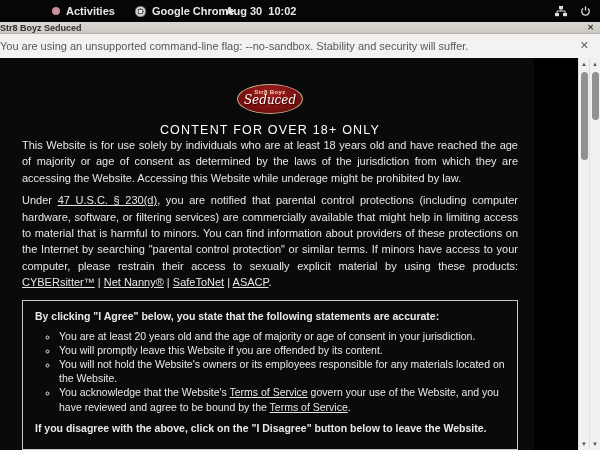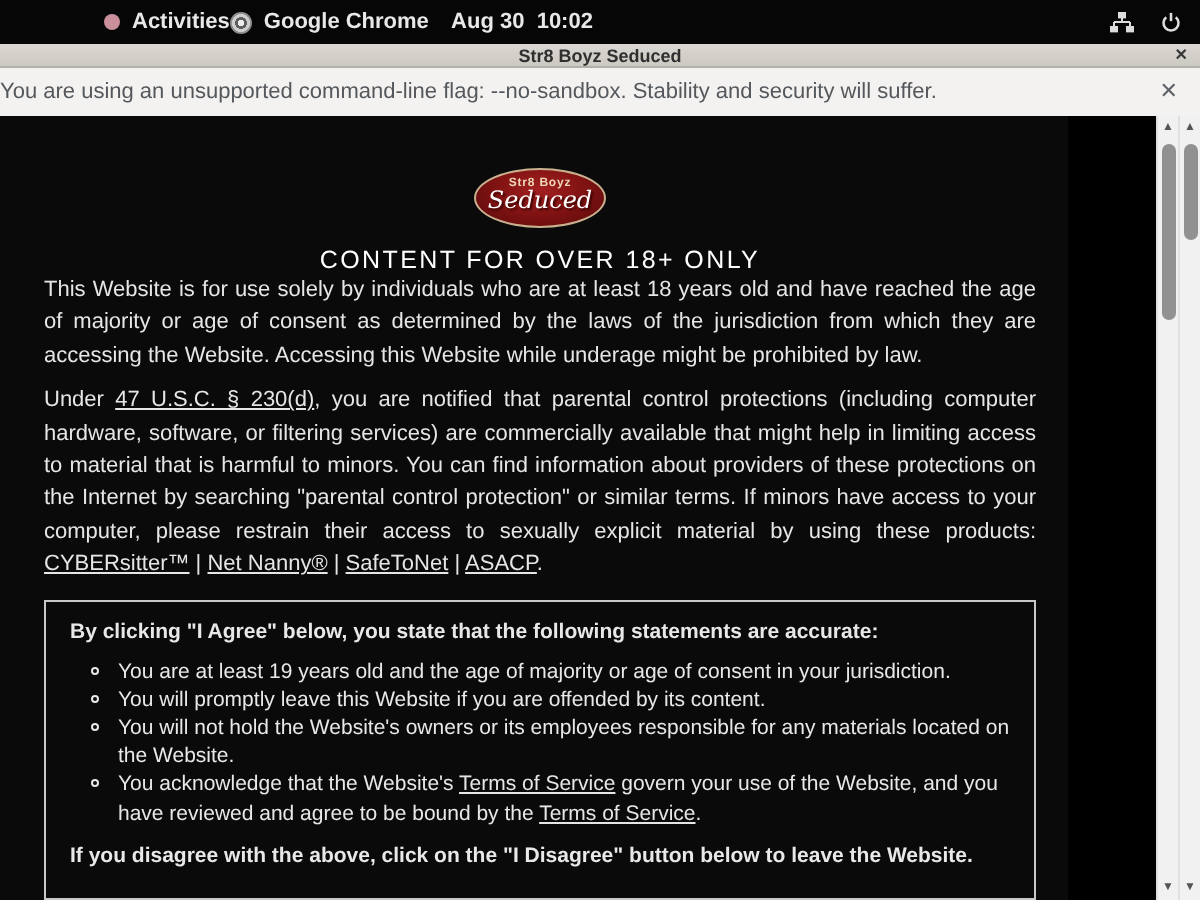--- a/index.html
+++ b/index.html
@@ -4,33 +4,33 @@
 <style>
   * { box-sizing: border-box; margin: 0; padding: 0; }
   html, body { width: 600px; height: 450px; overflow: hidden; }
   body { font-family: "Liberation Sans", sans-serif; background: #000; }
   .screen { position: relative; width: 600px; height: 450px; }
 
   
   .topbar { position: absolute; top: 0; left: 0; right: 0; height: 22px;
     background: #060606; color: #e8e8e8; font-size: 11px; font-weight: bold;
     display: flex; align-items: center; }
-  .topbar-left { display: flex; align-items: center; margin-left: 10px; padding-left: 42px; }
+  .topbar-left { display: flex; align-items: center; gap: 20px; margin-left: 10px; padding-left: 42px; }
   .topbar-item { display: flex; align-items: center; gap: 6px; cursor: default; }
   .rec-dot { width: 8px; height: 8px; border-radius: 50%; background: #c98f9b; display: inline-block; }
   .chrome-ico { width: 11px; height: 11px; border-radius: 50%; display: inline-block;
     background: radial-gradient(circle, #ededed 0 1.5px, #5f5f5f 1.5px 3px, #cfcfcf 3px 4.5px, #8f8f8f 4.5px 5.5px); }
   .topbar-clock { position: absolute; left: 261px; transform: translateX(-50%);
     white-space: pre; }
   .topbar-right { position: absolute; right: 9px; display: flex; align-items: center; gap: 13px; }
 
   
   .titlebar { position: absolute; top: 22px; left: 0; right: 0; height: 12px;
     background: linear-gradient(#dbd7d2, #ccc8c2); border-bottom: 1px solid #b3afa9;
-    display: flex; align-items: center; justify-content: center;
+    display: flex; align-items: center; 
     font-size: 9px; font-weight: bold; color: #2f2f2f; }
   .titlebar-close { position: absolute; right: 6px; top: 1px; font-size: 8px; color: #3a3a3a; cursor: default; }
 
   
   .infobar { position: absolute; top: 34px; left: 0; right: 0; height: 24px;
     background: #f3f2f0; color: #54575b; font-size: 11px;
     display: flex; align-items: center; }
   .infobar-close { position: absolute; right: 11px; top: 5px; font-size: 11px; color: #5f6368; cursor: default; }
 
   
@@ -125,21 +125,21 @@
 
       <div class="heading">CONTENT FOR OVER 18+ ONLY</div>
 
       <p class="para">This Website is for use solely by individuals who are at least 18 years old and have reached the age of majority or age of consent as determined by the laws of the jurisdiction from which they are accessing the Website. Accessing this Website while underage might be prohibited by law.</p>
 
       <p class="para"><span>Under </span><span class="lnk">47 U.S.C. § 230(d)</span><span>, you are notified that parental control protections (including computer hardware, software, or filtering services) are commercially available that might help in limiting access to material that is harmful to minors. You can find information about providers of these protections on the Internet by searching "parental control protection" or similar terms. If minors have access to your computer, please restrain their access to sexually explicit material by using these products: </span><span class="lnk">CYBERsitter™</span><span> | </span><span class="lnk">Net Nanny®</span><span> | </span><span class="lnk">SafeToNet</span><span> | </span><span class="lnk">ASACP</span><span>.</span></p>
 
       <div class="agreement-box">
         <div class="box-intro">By clicking "I Agree" below, you state that the following statements are accurate:</div>
         <ul>
-          <li>You are at least 19 years old and the age of majority or age of consent in your jurisdiction.</li>
+          <li>You are at least 20 years old and the age of majority or age of consent in your jurisdiction.</li>
           <li>You will promptly leave this Website if you are offended by its content.</li>
           <li>You will not hold the Website's owners or its employees responsible for any materials located on the Website.</li>
           <li><span>You acknowledge that the Website's </span><span class="lnk">Terms of Service</span><span> govern your use of the Website, and you have reviewed and agree to be bound by the </span><span class="lnk">Terms of Service</span><span>.</span></li>
         </ul>
         <div class="box-note">If you disagree with the above, click on the "I Disagree" button below to leave the Website.</div>
 
       </div>
 
     </div>
   </div>

